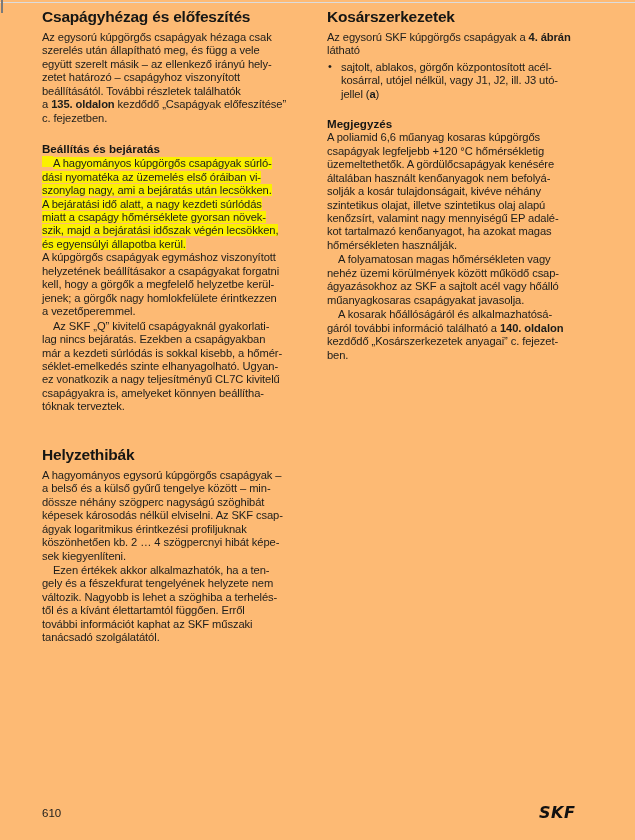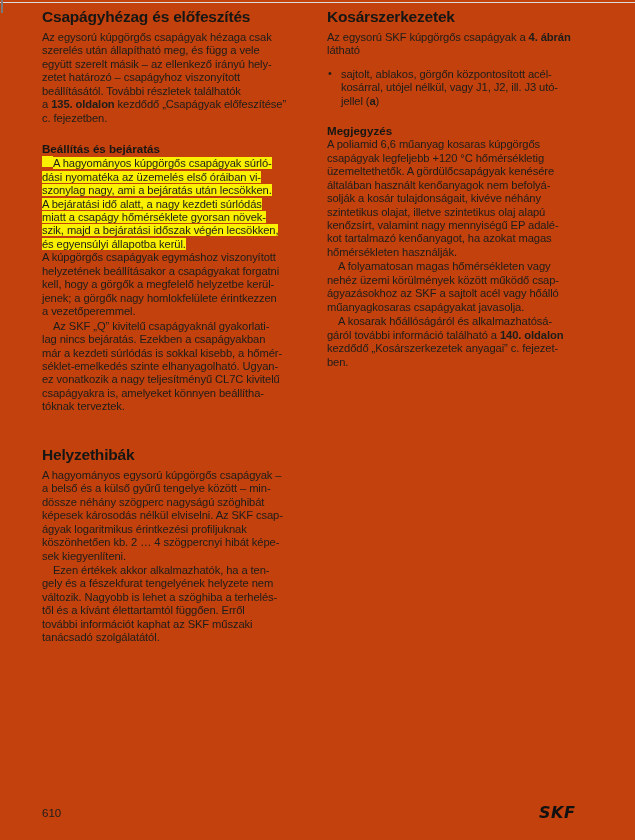--- a/index.html
+++ b/index.html
@@ -1,35 +1,35 @@
 <!DOCTYPE html>
 <html style="--hl: #fbf000;"><head>
 <meta charset="utf-8">
 <style>
   html,body{margin:0;padding:0;}
   body{
     width:635px;height:840px;background:#ffffff;position:relative;
     font-family:"Liberation Sans",sans-serif;color:#1d1d1b;
     overflow:hidden;
   }
-  .page{position:absolute;inset:0;background:#c2410c;}
+  .page{position:absolute;inset:0;background:#fdba74;}
   .edge-top{position:absolute;left:0;top:2px;width:635px;height:1px;background:#dcdcdc;}
   .edge-left{position:absolute;left:1px;top:0;width:2px;height:13px;background:#7a7a7a;}
 
   .col{position:absolute;top:8px;width:276px;}
   .col-left{left:42px;}
   .col-right{left:327px;}
 
   .h1{font-size:15.5px;font-weight:bold;letter-spacing:-0.2px;margin:0 0 5px 0;line-height:18px;color:#161614;}
   .p + .h1{margin-top:32px;}
   .h2{font-size:11.6px;font-weight:bold;margin:17px 0 0 0;line-height:14px;color:#161614;}
   .ul + .h2{margin-top:16px;}
 
   .p{font-size:11.2px;line-height:13.45px;margin:0;white-space:pre-line;letter-spacing:-0.1px;}
-  .p + .ul{margin-top:10px;}
+  .p + .ul{margin-top:3px;}
   .ul{margin:0;font-size:11.2px;line-height:13.45px;letter-spacing:-0.1px;}
   .li{position:relative;padding-left:14px;white-space:pre-line;}
   .li .dot{position:absolute;left:1px;top:-0.5px;font-size:11px;}
   .li .dot::before{content:"\2022";}
 
   .b{font-weight:bold;}
   .hl{background:var(--hl,#fbf000);}
   .ind{display:inline-block;width:11px;height:11px;vertical-align:baseline;}
 
   .footer-page-number{position:absolute;left:42px;top:807px;font-size:11.5px;color:#1d1d1b;}

